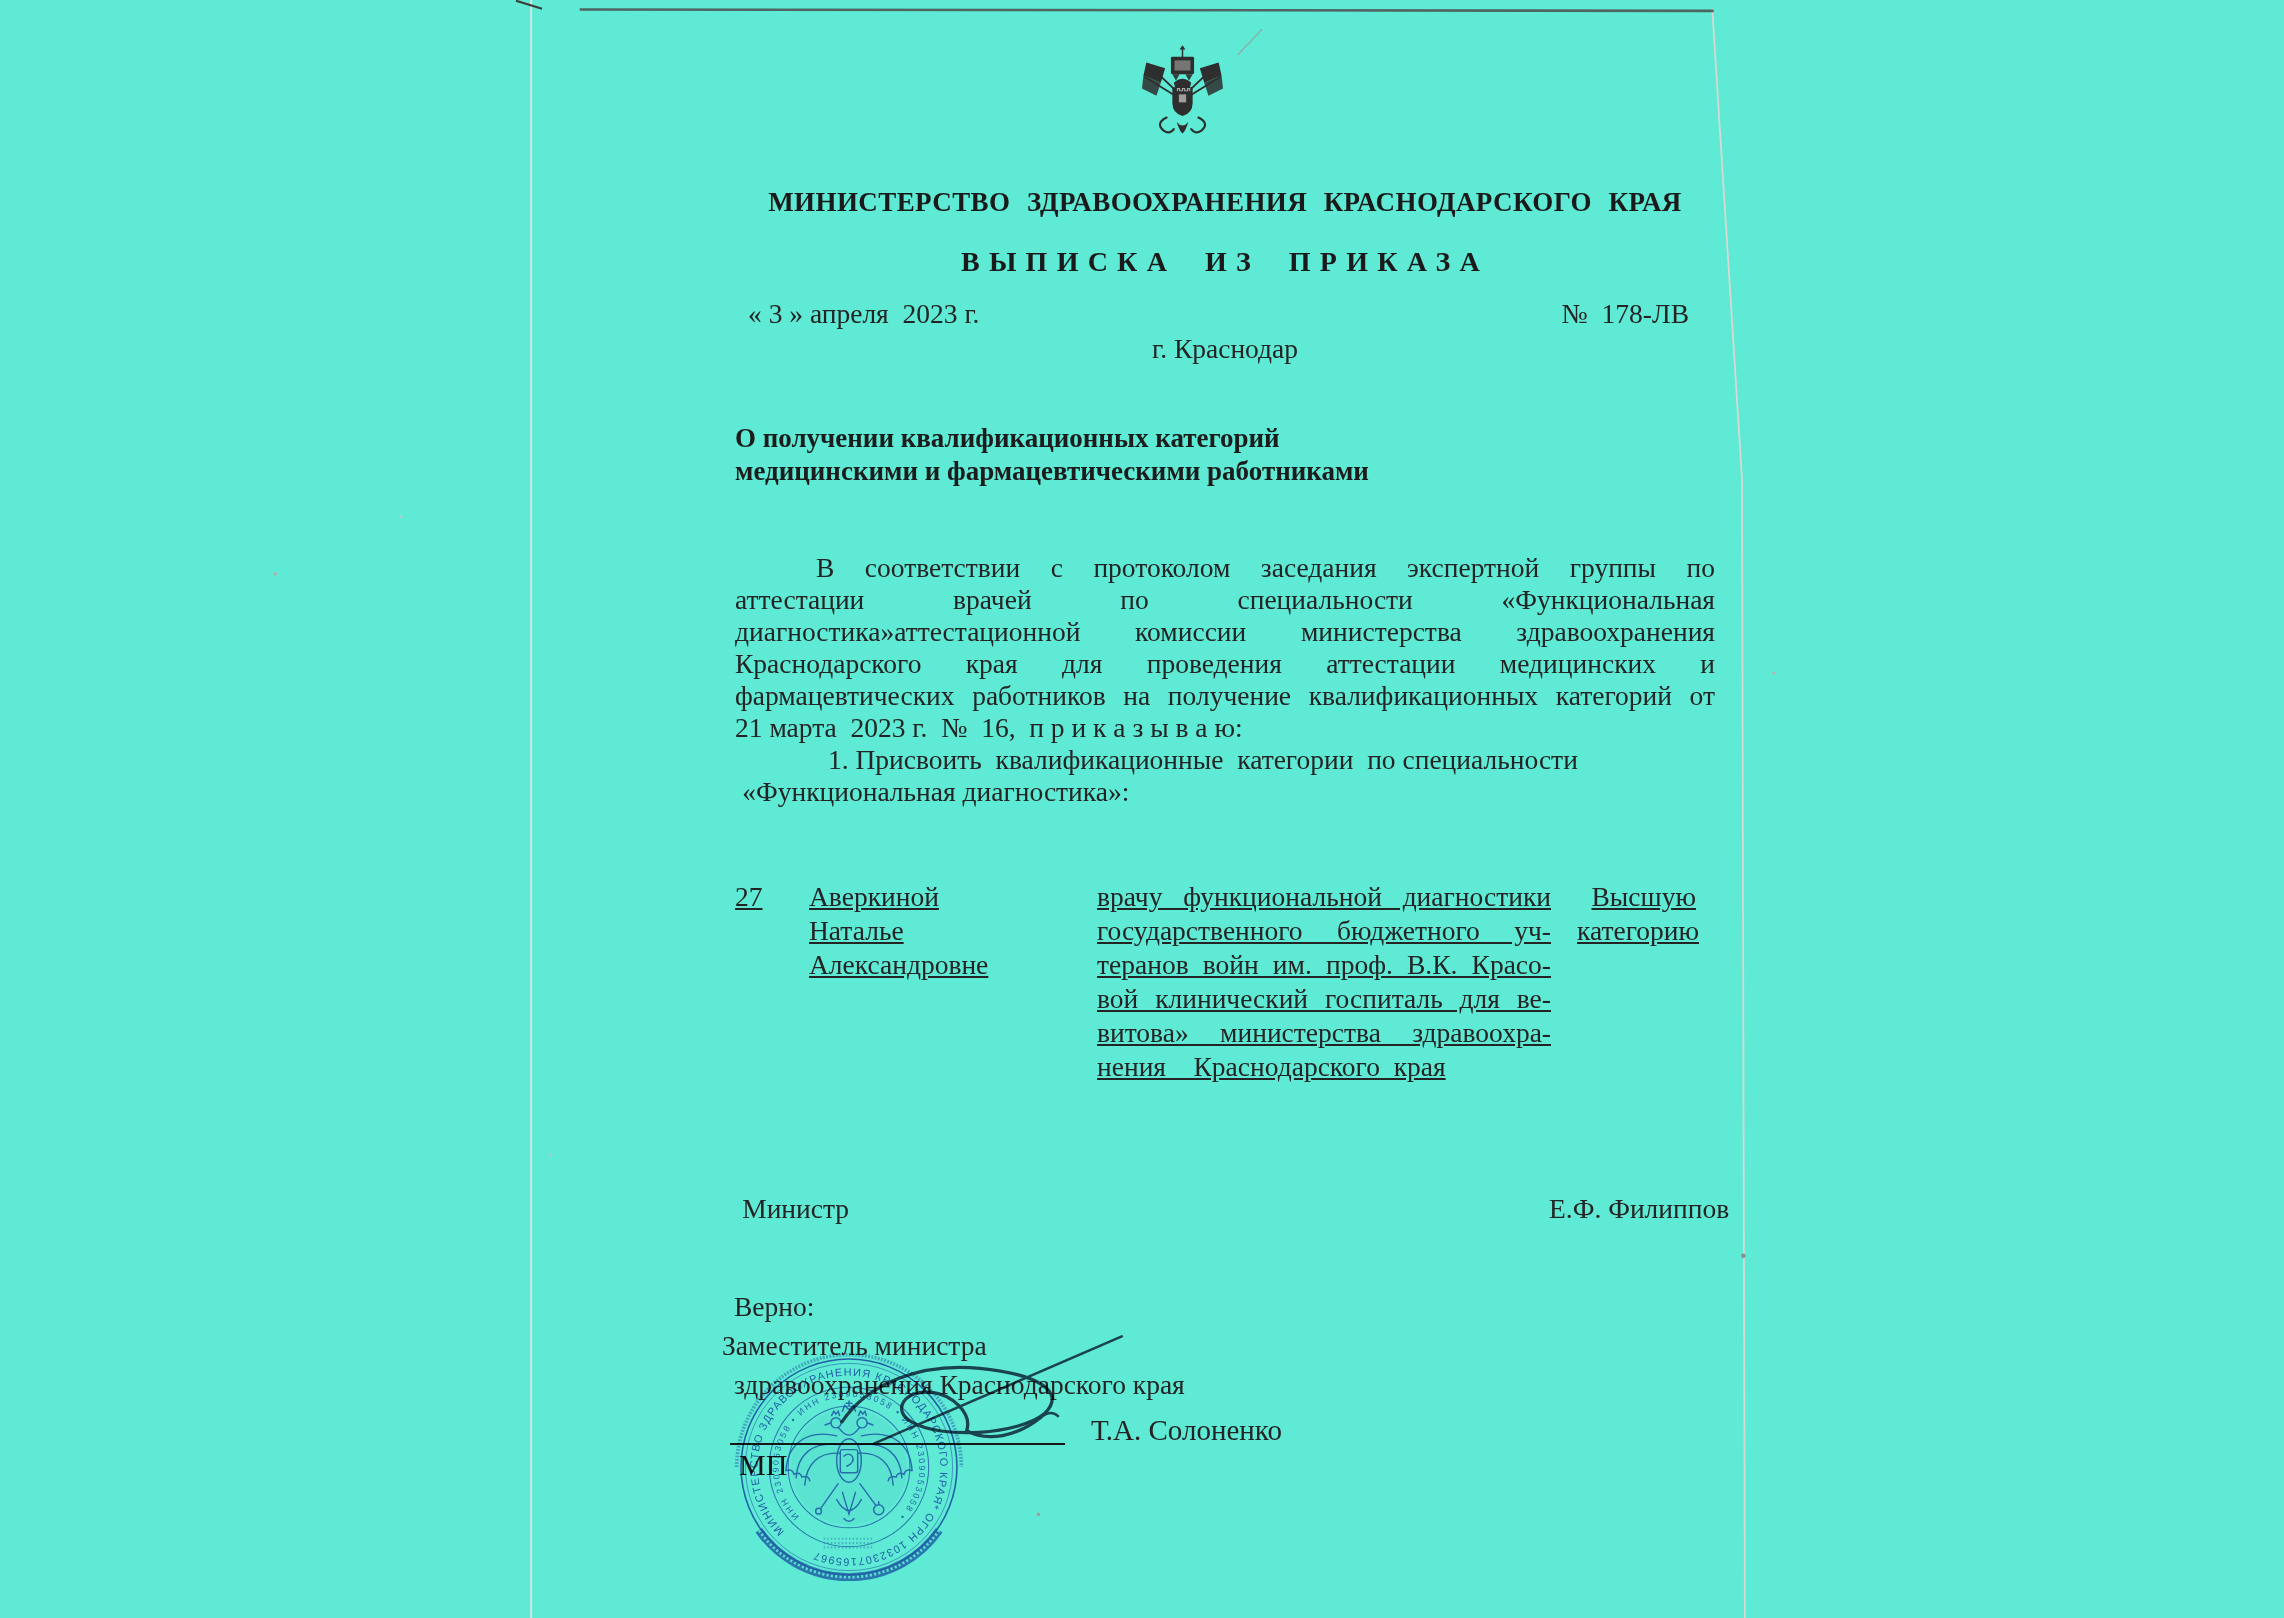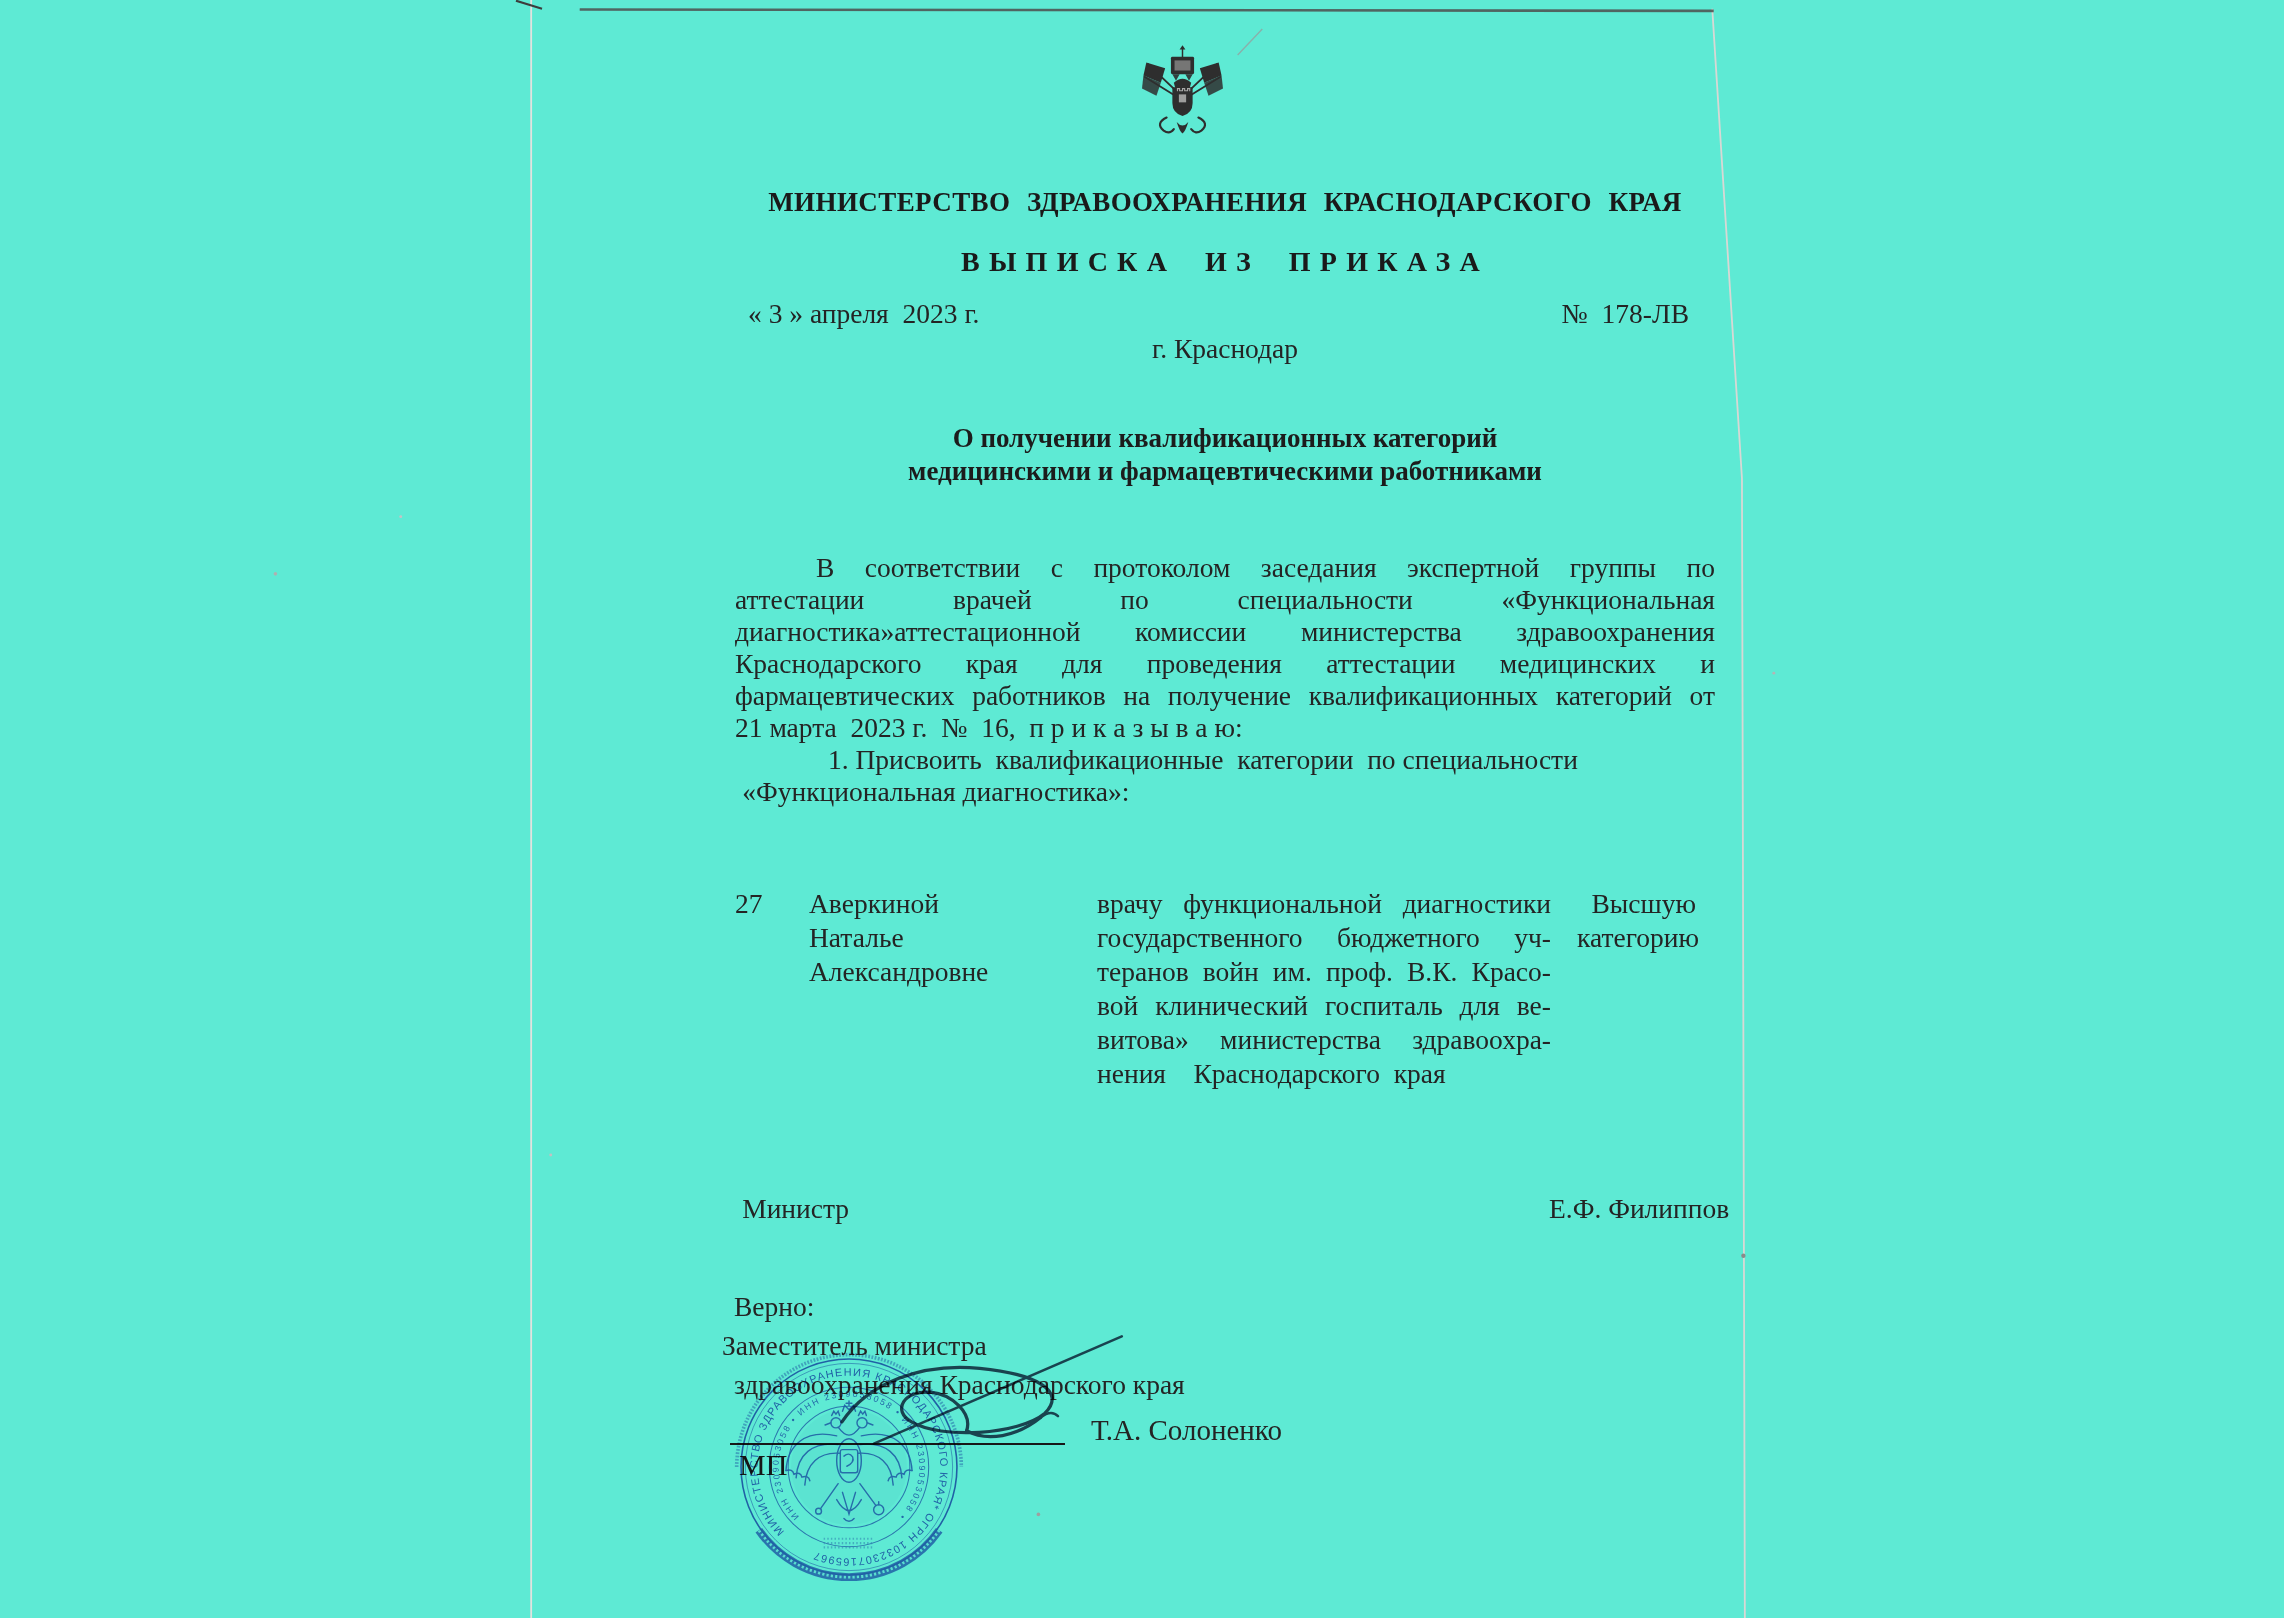--- a/index.html
+++ b/index.html
@@ -8,31 +8,31 @@
   
   .content{position:absolute;left:735px;top:0;width:980px;height:1618px;z-index:2;}
   .txt{position:absolute;font-size:27.5px;color:#242424;}
   .ministry{left:0;top:187px;width:100%;text-align:center;font-weight:700;font-size:27px;
             letter-spacing:0.4px;word-spacing:9.4px;color:#1a1a1a;white-space:nowrap;}
   .doctype{left:0;top:246px;width:100%;text-align:center;font-weight:700;font-size:28px;
            letter-spacing:0.33em;word-spacing:0.45em;color:#1a1a1a;}
   .dateline{left:13px;top:298px;white-space:pre-wrap;}
   .docnum{right:26px;top:298px;white-space:pre-wrap;}
   .city{left:0;top:333px;width:100%;text-align:center;}
-  .subject{left:0;top:422px;width:100%;text-align:center;font-weight:700;font-size:27px;
+  .subject{left:0;top:422px;width:100%;font-weight:700;font-size:27px;
            line-height:33px;color:#1c1c1c;}
   .para{left:0;top:552px;width:980px;font-size:27.5px;line-height:32px;}
   .pline{min-height:32px;}
   .jl{text-align:justify;text-align-last:justify;}
   .pre{white-space:pre-wrap;}
   .ind1{padding-left:81px;}
   .ind2{padding-left:93px;}
   .ind3{padding-left:7.2px;}
   .assignment{left:0;top:878px;width:980px;font-size:27.5px;}
-  .col{position:absolute;top:9px;line-height:34px;}
+  .col{position:absolute;top:2px;line-height:34px;text-decoration:underline;}
   .col-num{left:0;}
   .col-name{left:74px;width:217px;}
   .col-desc{left:362px;width:454px;}
   .col-cat{left:842px;width:138px;}
   .cat-first{padding-left:14.5px;}
   .minister-label{left:7.2px;top:1193px;}
   .minister-name{left:814px;top:1193px;width:159px;text-align:right;white-space:nowrap;}
   
   .stxt{position:absolute;font-size:27.5px;color:#242424;z-index:2;}
   .verno{left:734px;top:1291px;}

